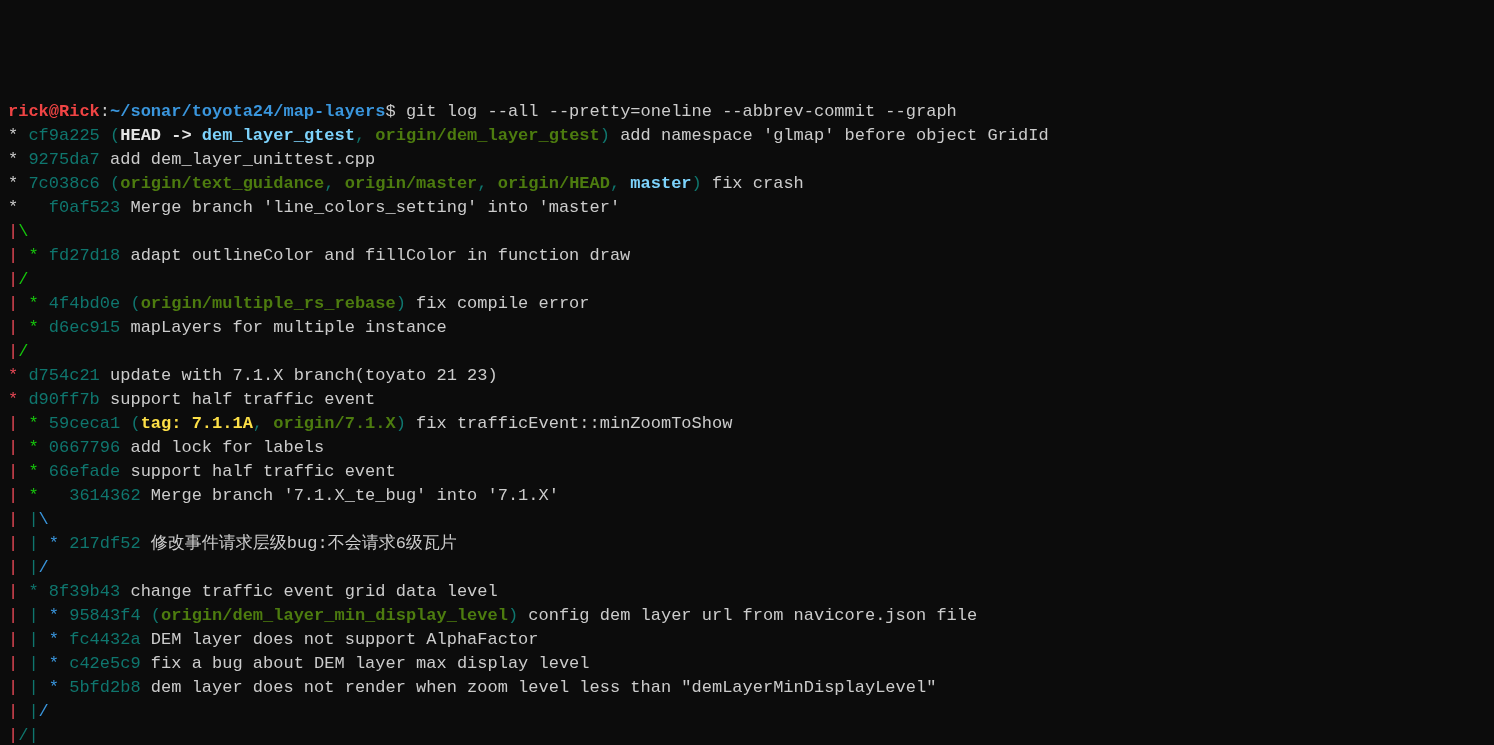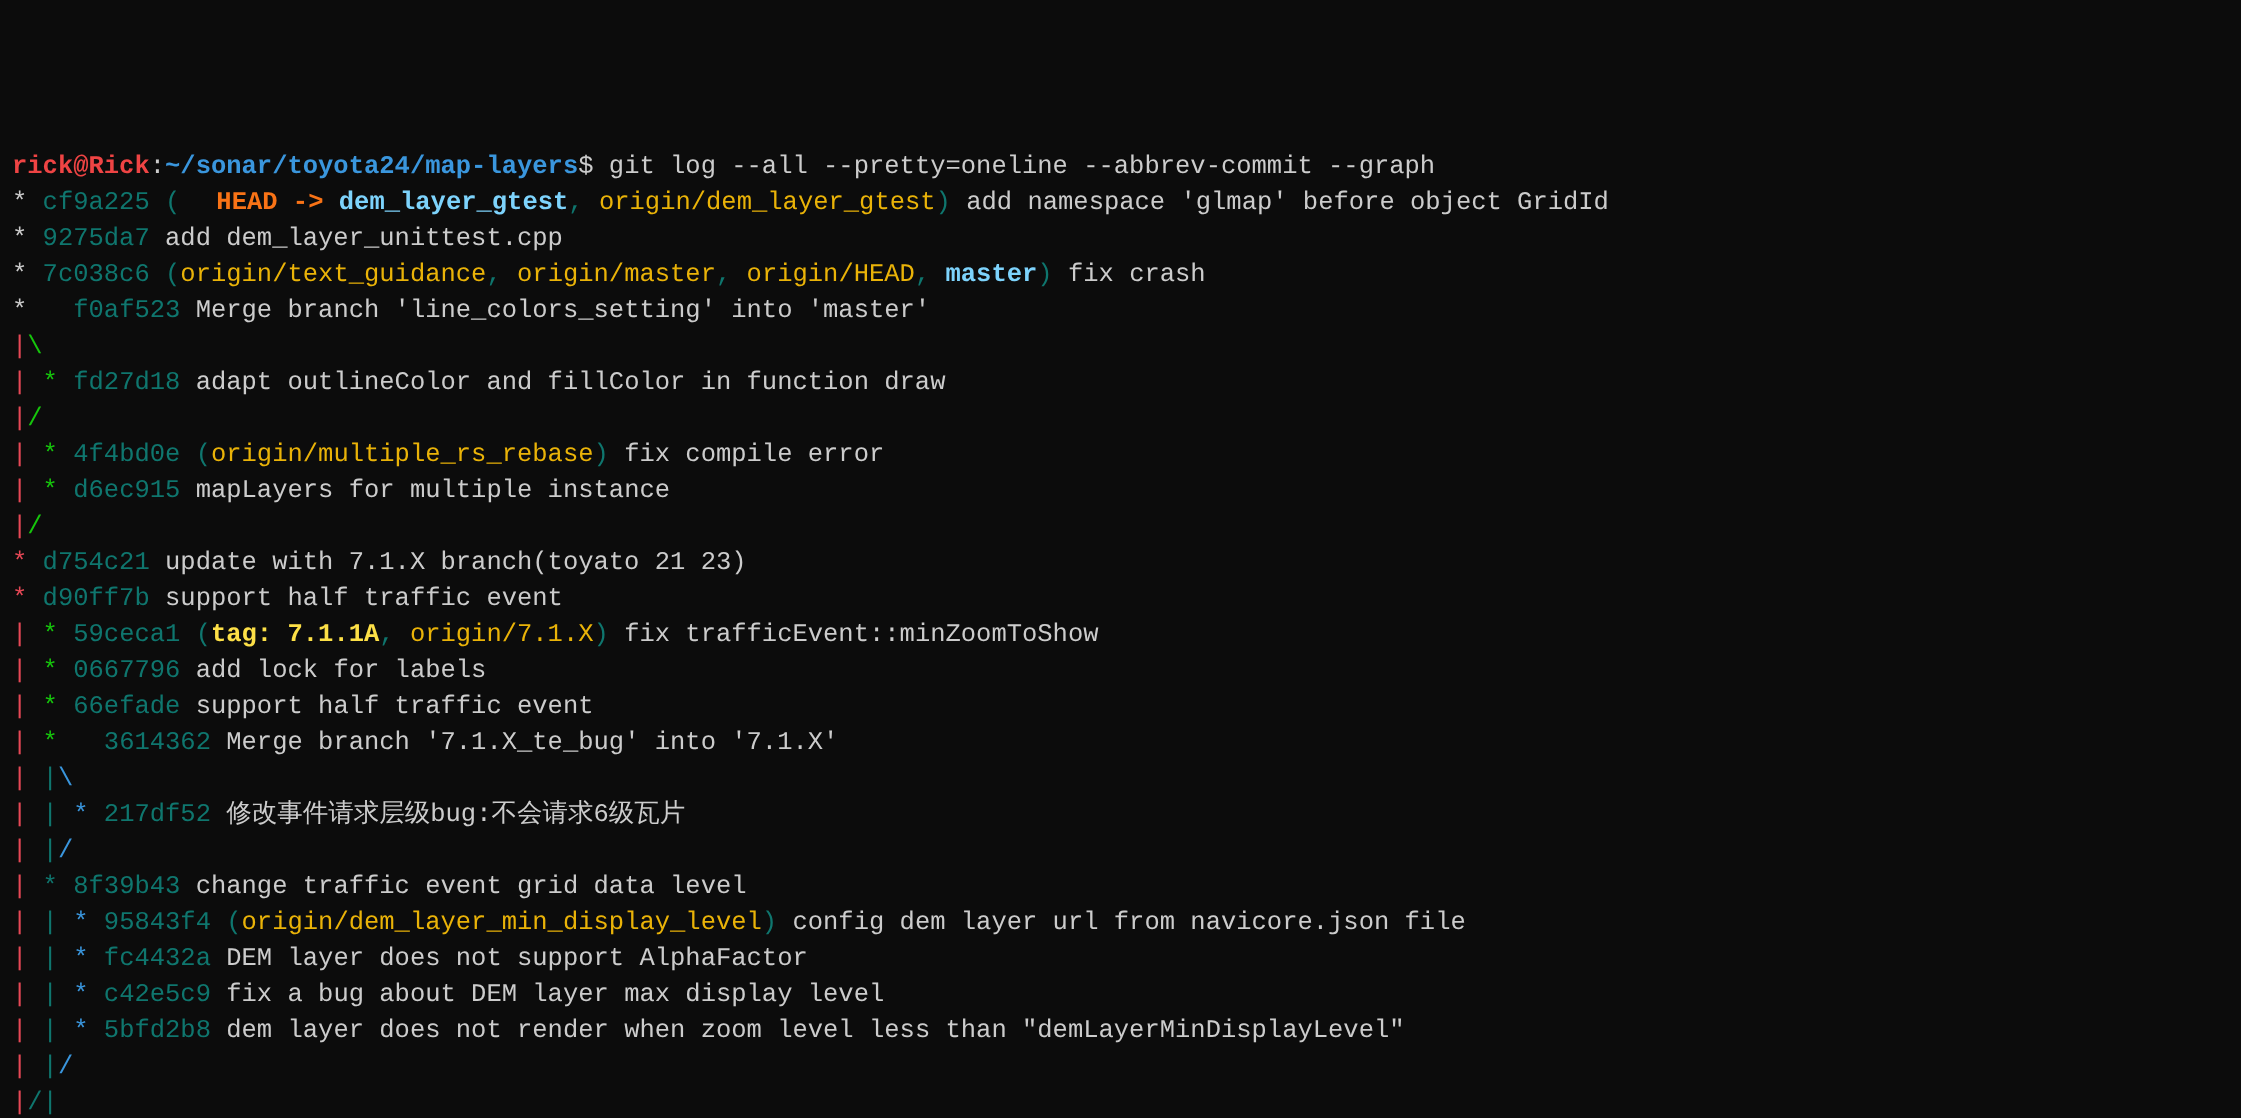--- a/index.html
+++ b/index.html
@@ -13,22 +13,22 @@
       white-space: pre;
       overflow-x: auto;
     }
     .green { color: #16c60c; }
     .cyan { color: #3a96dd; }
     .white { color: #cccccc; }
     .yellow { color: #0f766e; }
     .bold-yellow { color: #fde047; font-weight: bold; }
     .red { color: #e74856; }
     .bold-green { color: #7dd3fc; font-weight: bold; }
-    .bold-cyan { color: #f97316; font-weight: bold; margin-left: 24px; }
-    .bold-red { color: #eab308; font-weight: normal; margin-top: 12px; }
+    .bold-cyan { color: #e5e5e5; font-weight: bold; }
+    .bold-red { color: #4d7c0f; font-weight: bold; margin-top: 12px; }
     .prompt-user { color: #ef4444; font-weight: bold; }
     .prompt-path { color: #3a96dd; font-weight: bold; text-align: center; }
     .line { display: block; }
   </style>
 </head>
 <body>
 
 
 
 <div><span class="line"><span class="prompt-user">rick@Rick</span><span class="white">:</span><span class="prompt-path">~/sonar/toyota24/map-layers</span><span class="white">$ </span><span class="white">git log --all --pretty=oneline --abbrev-commit --graph</span></span><div id="git-lines"><span class="line"><span class="white">* </span><span class="yellow">cf9a225 </span><span class="yellow">(</span><span class="bold-cyan">HEAD -&gt; </span><span class="bold-green">dem_layer_gtest</span><span class="yellow">, </span><span class="bold-red">origin/dem_layer_gtest</span><span class="yellow">)</span><span class="white"> add namespace 'glmap' before object GridId</span></span><span class="line"><span class="white">* </span><span class="yellow">9275da7 </span><span class="white">add dem_layer_unittest.cpp</span></span><span class="line"><span class="white">* </span><span class="yellow">7c038c6 </span><span class="yellow">(</span><span class="bold-red">origin/text_guidance</span><span class="yellow">, </span><span class="bold-red">origin/master</span><span class="yellow">, </span><span class="bold-red">origin/HEAD</span><span class="yellow">, </span><span class="bold-green">master</span><span class="yellow">)</span><span class="white"> fix crash</span></span><span class="line"><span class="white">*   </span><span class="yellow">f0af523 </span><span class="white">Merge branch 'line_colors_setting' into 'master'</span></span><span class="line"><span class="red">|</span><span class="green">\</span><span class="white">  </span></span><span class="line"><span class="red">| </span><span class="green">* </span><span class="yellow">fd27d18 </span><span class="white">adapt outlineColor and fillColor in function draw</span></span><span class="line"><span class="red">|</span><span class="green">/</span><span class="white">  </span></span><span class="line"><span class="red">| </span><span class="green">* </span><span class="yellow">4f4bd0e </span><span class="yellow">(</span><span class="bold-red">origin/multiple_rs_rebase</span><span class="yellow">)</span><span class="white"> fix compile error</span></span><span class="line"><span class="red">| </span><span class="green">* </span><span class="yellow">d6ec915 </span><span class="white">mapLayers for multiple instance</span></span><span class="line"><span class="red">|</span><span class="green">/</span><span class="white">  </span></span><span class="line"><span class="red">* </span><span class="yellow">d754c21 </span><span class="white">update with 7.1.X branch(toyato 21 23)</span></span><span class="line"><span class="red">* </span><span class="yellow">d90ff7b </span><span class="white">support half traffic event</span></span><span class="line"><span class="red">| </span><span class="green">* </span><span class="yellow">59ceca1 </span><span class="yellow">(</span><span class="bold-yellow">tag: 7.1.1A</span><span class="yellow">, </span><span class="bold-red">origin/7.1.X</span><span class="yellow">)</span><span class="white"> fix trafficEvent::minZoomToShow</span></span><span class="line"><span class="red">| </span><span class="green">* </span><span class="yellow">0667796 </span><span class="white">add lock for labels</span></span><span class="line"><span class="red">| </span><span class="green">* </span><span class="yellow">66efade </span><span class="white">support half traffic event</span></span><span class="line"><span class="red">| </span><span class="green">*   </span><span class="yellow">3614362 </span><span class="white">Merge branch '7.1.X_te_bug' into '7.1.X'</span></span><span class="line"><span class="red">| </span><span class="yellow">|</span><span class="cyan">\</span><span class="white">  </span></span><span class="line"><span class="red">| </span><span class="yellow">| </span><span class="cyan">* </span><span class="yellow">217df52 </span><span class="white">修改事件请求层级bug:不会请求6级瓦片</span></span><span class="line"><span class="red">| </span><span class="yellow">|</span><span class="cyan">/</span><span class="white">  </span></span><span class="line"><span class="red">| </span><span class="yellow">* </span><span class="yellow">8f39b43 </span><span class="white">change traffic event grid data level</span></span><span class="line"><span class="red">| </span><span class="yellow">| </span><span class="cyan">* </span><span class="yellow">95843f4 </span><span class="yellow">(</span><span class="bold-red">origin/dem_layer_min_display_level</span><span class="yellow">)</span><span class="white"> config dem layer url from navicore.json file</span></span><span class="line"><span class="red">| </span><span class="yellow">| </span><span class="cyan">* </span><span class="yellow">fc4432a </span><span class="white">DEM layer does not support AlphaFactor</span></span><span class="line"><span class="red">| </span><span class="yellow">| </span><span class="cyan">* </span><span class="yellow">c42e5c9 </span><span class="white">fix a bug about DEM layer max display level</span></span><span class="line"><span class="red">| </span><span class="yellow">| </span><span class="cyan">* </span><span class="yellow">5bfd2b8 </span><span class="white">dem layer does not render when zoom level less than "demLayerMinDisplayLevel"</span></span><span class="line"><span class="red">| </span><span class="yellow">|</span><span class="cyan">/</span><span class="white">  </span></span><span class="line"><span class="red">|</span><span class="yellow">/</span><span class="yellow">|</span><span class="white">   </span></span></div></div>

